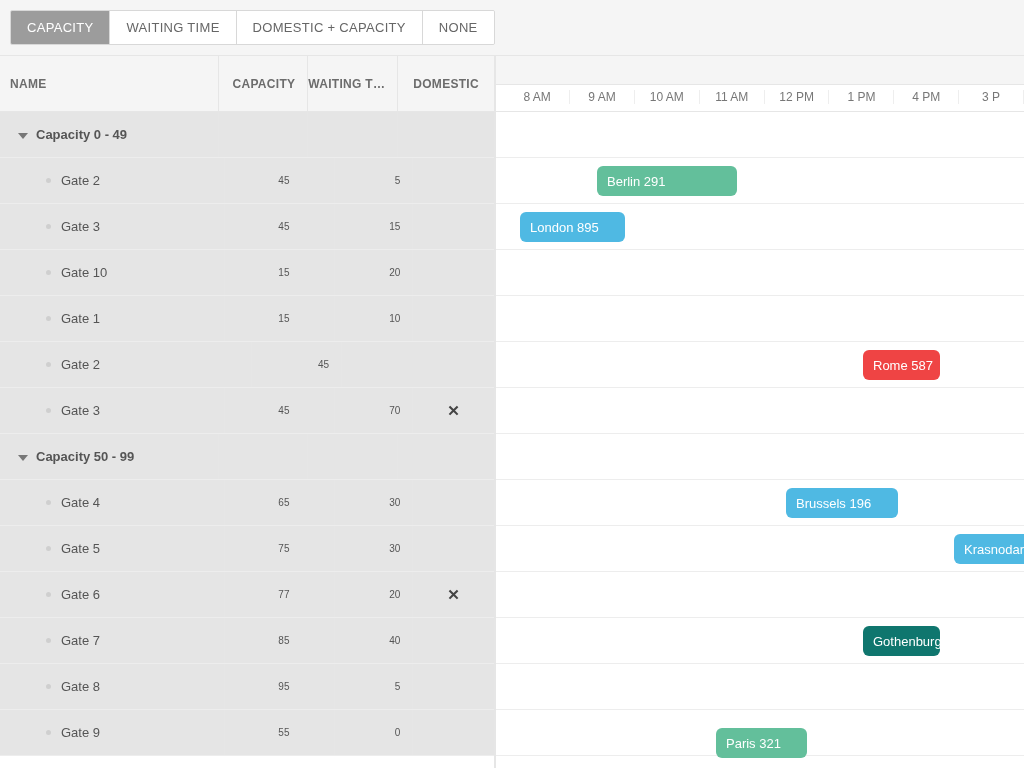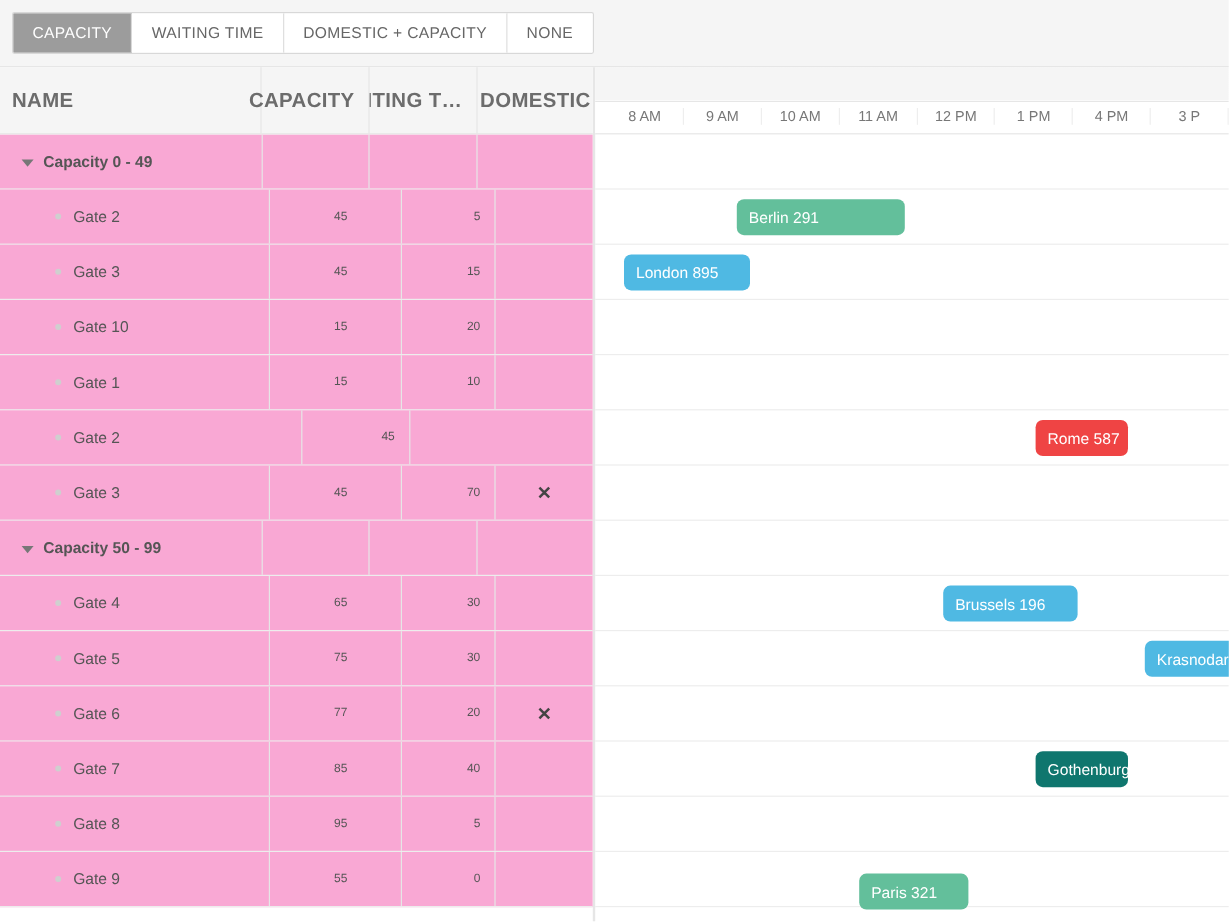--- a/index.html
+++ b/index.html
@@ -61,38 +61,38 @@
     border-left: 1px solid #e6e6e6;
   }
 
   
   .tree-header {
     height: 56px;
     display: flex;
     background: #f5f5f5;
     border-bottom: 1px solid #e6e6e6;
     font-weight: 600;
-    font-size: 17px;
+    font-size: 12px;
     color: #6c6c6c;
     align-items: center;
     letter-spacing: .3px;
   }
   .col-name  { width: 218px; padding-left: 10px; }
   .col-cap   { width: 90px;  text-align: right; padding-right: 12px; border-left:1px solid #e6e6e6; height:100%; display:flex; align-items:center; justify-content:flex-end;}
   .col-wait  { width: 90px;  text-align: right; padding-right: 12px; border-left:1px solid #e6e6e6; height:100%; display:flex; align-items:center; justify-content:flex-end; white-space:nowrap; overflow:hidden; text-overflow:ellipsis;}
   .col-dom   { width: 97px;  text-align: center; border-left:1px solid #e6e6e6; height:100%; display:flex; align-items:center; justify-content:center;}
 
   
   .tree-body { flex:1; overflow:hidden; }
   .row {
     height: 46px;
     display: flex;
     align-items: center;
     border-bottom: 1px solid #ededed;
-    background:#f9a8d4;
+    background:#e5e5e5;
   }
   .group-row {
     font-weight:700;
     color:#555;
   }
   .group-row .col-name {
     display:flex;
     align-items:center;
     gap:8px;
     padding-left:18px;
@@ -328,21 +328,21 @@
           <div class="time-cell">11 AM</div>
           <div class="time-cell">12 PM</div>
           <div class="time-cell">1 PM</div>
           <div class="time-cell">4 PM</div>
           <div class="time-cell">3 P</div>
         </div>
     </div>
     <div class="gantt-body" id="gantt-body">
         <div class="grow"></div>
         <div class="grow">
-          <div class="bar c-green" style="left: 101px; width: 140px; margin-left: 17px;">Berlin 291</div>
+          <div class="bar c-green" style="left: 101px; width: 140px;">Berlin 291</div>
         </div>
         <div class="grow">
           <div class="bar c-blue" style="left: 24px; width: 105px;">London 895</div>
         </div>
         <div class="grow"></div>
         <div class="grow"></div>
         <div class="grow">
           <div class="bar c-purple" style="left: 367px; width: 77px;">Rome 587</div>
         </div>
         <div class="grow"></div>

